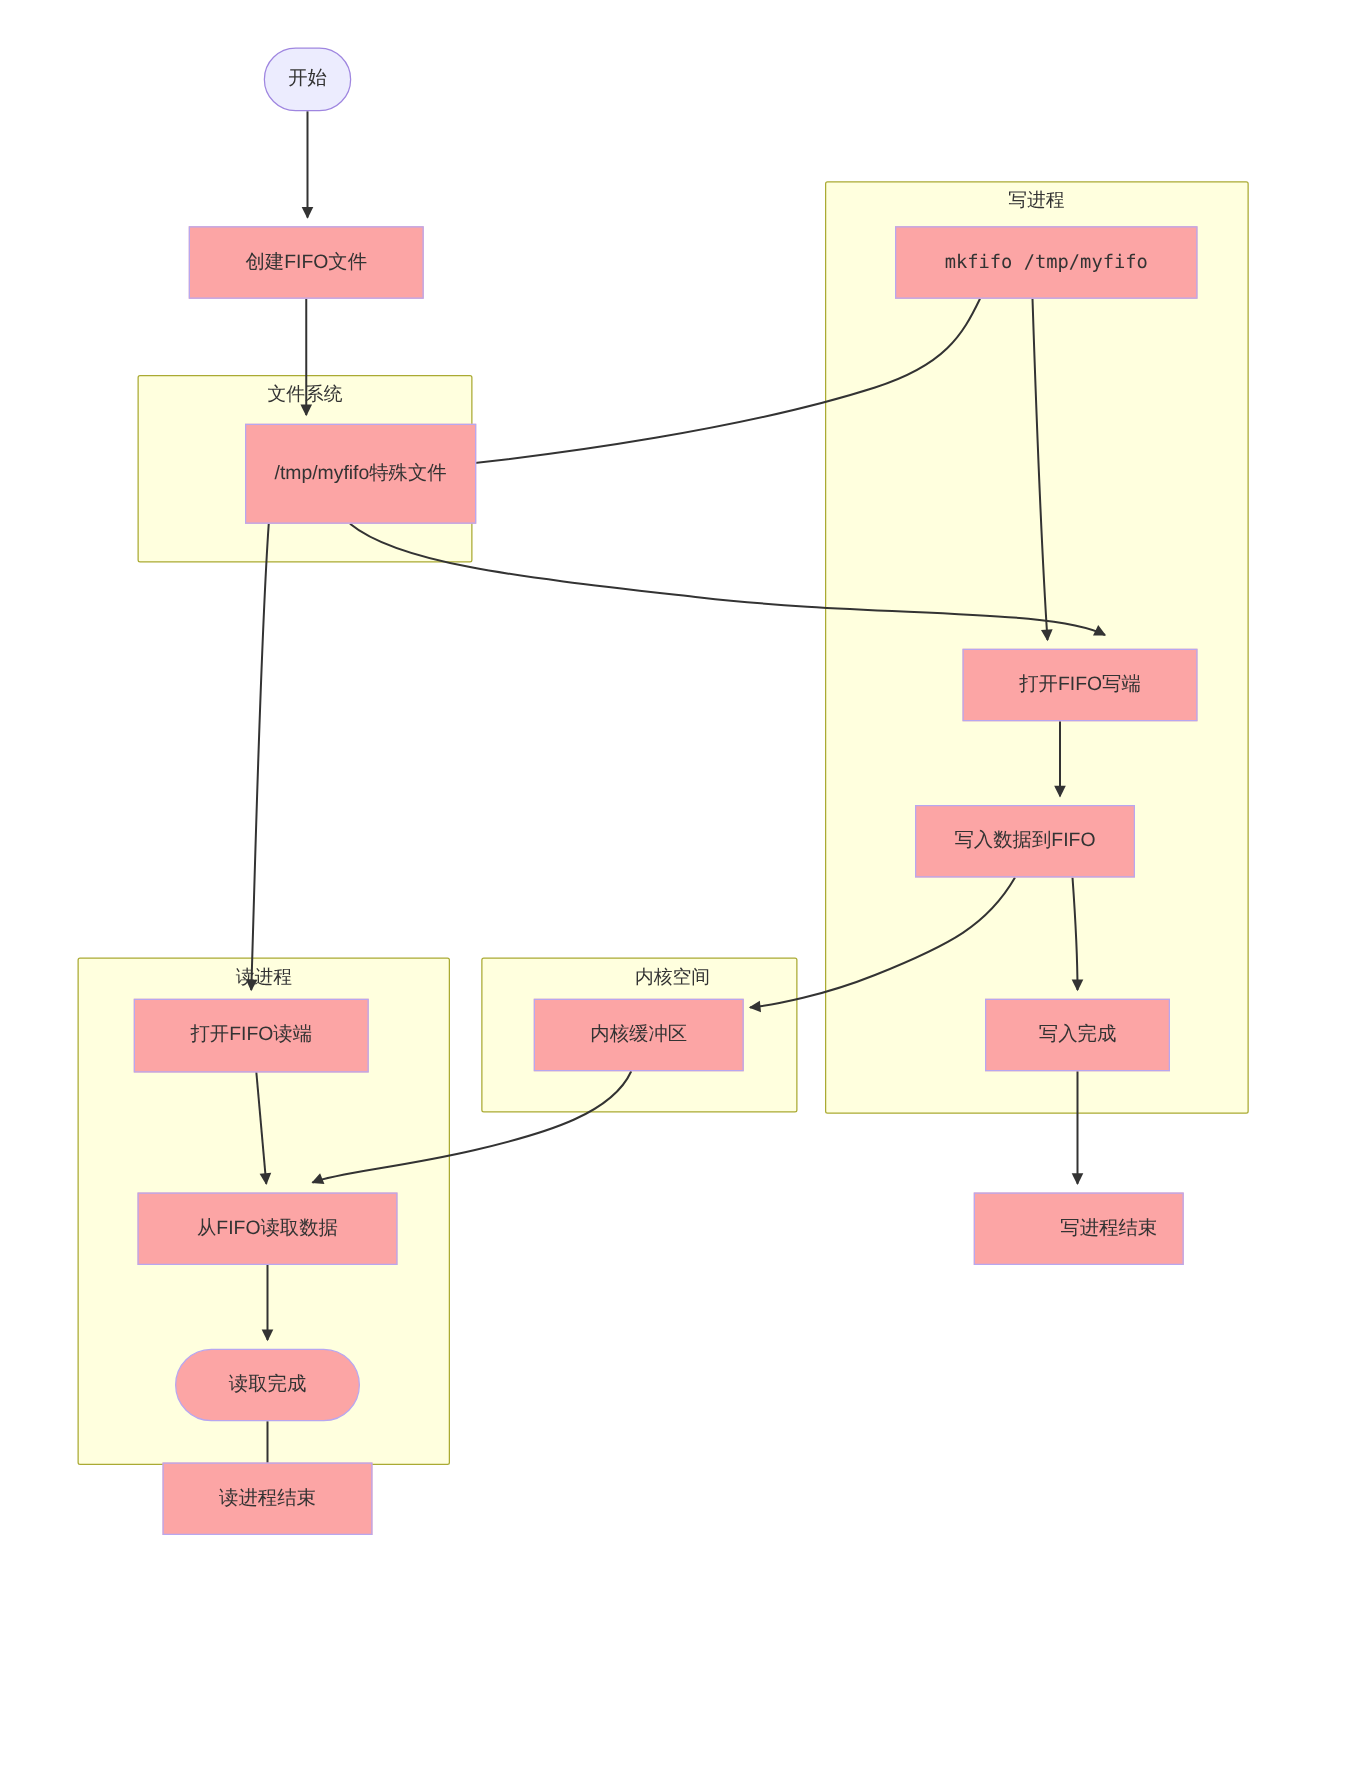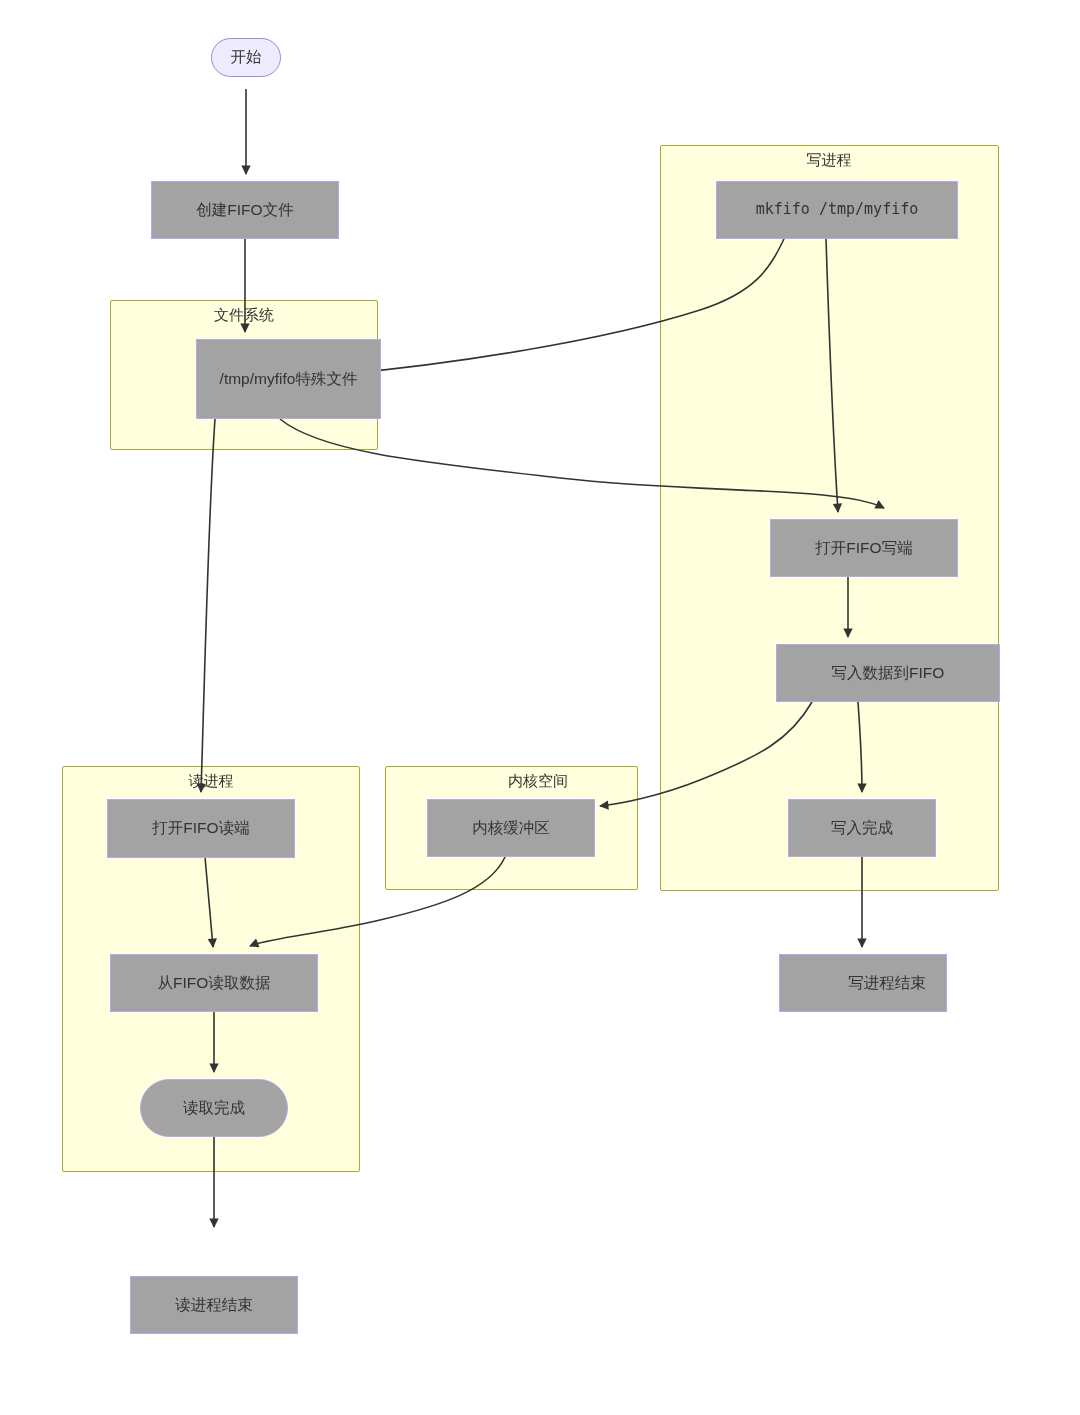--- a/index.html
+++ b/index.html
@@ -3,21 +3,21 @@
 <meta charset="utf-8">
 <style>
   html,body{margin:0;padding:0;background:#ffffff;}
   #canvas{position:relative;width:1080px;height:1415px;background:#ffffff;
           font-family:"Liberation Sans","DejaVu Sans",sans-serif;overflow:hidden;}
   svg.layer{position:absolute;left:0;top:0;width:1080px;height:1415px;overflow:visible;}
   .cluster{position:absolute;box-sizing:border-box;background:#ffffde;
            border:1px solid #aaaa33;border-radius:2px;}
   .cluster-label{position:absolute;font-size:15px;color:#333333;
                  text-align:center;white-space:nowrap;transform:translateX(-50%);}
-  .node{position:absolute;box-sizing:border-box;background:#a3a3a3;
+  .node{position:absolute;box-sizing:border-box;background:#fca5a5;
         border:1px solid #b8a7f0;display:flex;align-items:center;
         justify-content:center;text-align:center;color:#333333;
         font-size:15.5px;line-height:1.45;}
   .node.stadium{border-radius:26px;background:#ececfe;border-color:#9f86e0;}
   .node.mono{font-family:"DejaVu Sans Mono","Liberation Mono",monospace;font-size:15px;}
   .node .lines{display:block;}
 </style>
 </head>
 <body>
 
@@ -64,42 +64,42 @@
       <path d="M 505,857 C 490,890 440,906 380,920 C 320,934 270,938 250,946"></path>
 
       <path d="M 214,1012 L 214,1072"></path>
 
       <path d="M 214,1137 L 214,1227"></path>
 
       <path d="M 862,857 L 862,947"></path>
     </g>
   </svg>
 
-  <div class="node stadium" style="left:211px;top:38px;width:70px;height:39px;">
+  <div class="node stadium" style="left:211px;top:38px;width:70px;height:51px;">
     <span class="lines">开始</span>
   </div>
 
   <div class="node" style="left:151px;top:181px;width:188px;height:58px;">
     <span class="lines">创建FIFO文件</span>
   </div>
 
   <div class="node mono" style="left:704px;top:181px;width:242px;height:58px;margin-left:12px;">
     <span class="lines">mkfifo /tmp/myfifo</span>
   </div>
 
   <div class="node" style="left:152px;top:339px;width:185px;height:80px;flex-direction:row;margin-left:44px;">
     <span class="lines mono">/tmp/myfifo</span>
     <span class="lines">特殊文件</span>
   </div>
 
   <div class="node" style="left:754px;top:519px;width:188px;height:58px;margin-left:16px;">
     <span class="lines">打开FIFO写端</span>
   </div>
 
-  <div class="node" style="left:776px;top:644px;width:224px;height:58px;">
+  <div class="node" style="left:732px;top:644px;width:176px;height:58px;">
     <span class="lines">写入数据到FIFO</span>
   </div>
 
   <div class="node" style="left:107px;top:799px;width:188px;height:59px;">
     <span class="lines">打开FIFO读端</span>
   </div>
 
   <div class="node" style="left:427px;top:799px;width:168px;height:58px;">
     <span class="lines">内核缓冲区</span>
   </div>
@@ -113,17 +113,17 @@
   </div>
 
   <div class="node" style="left:779px;top:954px;width:168px;height:58px;padding-left:48px;">
     <span class="lines">写进程结束</span>
   </div>
 
   <div class="node" style="left:140px;top:1079px;width:148px;height:58px;border-radius:29px;">
     <span class="lines">读取完成</span>
   </div>
 
-  <div class="node" style="left:130px;top:1276px;width:168px;height:58px;">
+  <div class="node" style="left:130px;top:1170px;width:168px;height:58px;">
     <span class="lines">读进程结束</span>
   </div>
 
 </div>
 
 </body></html>

